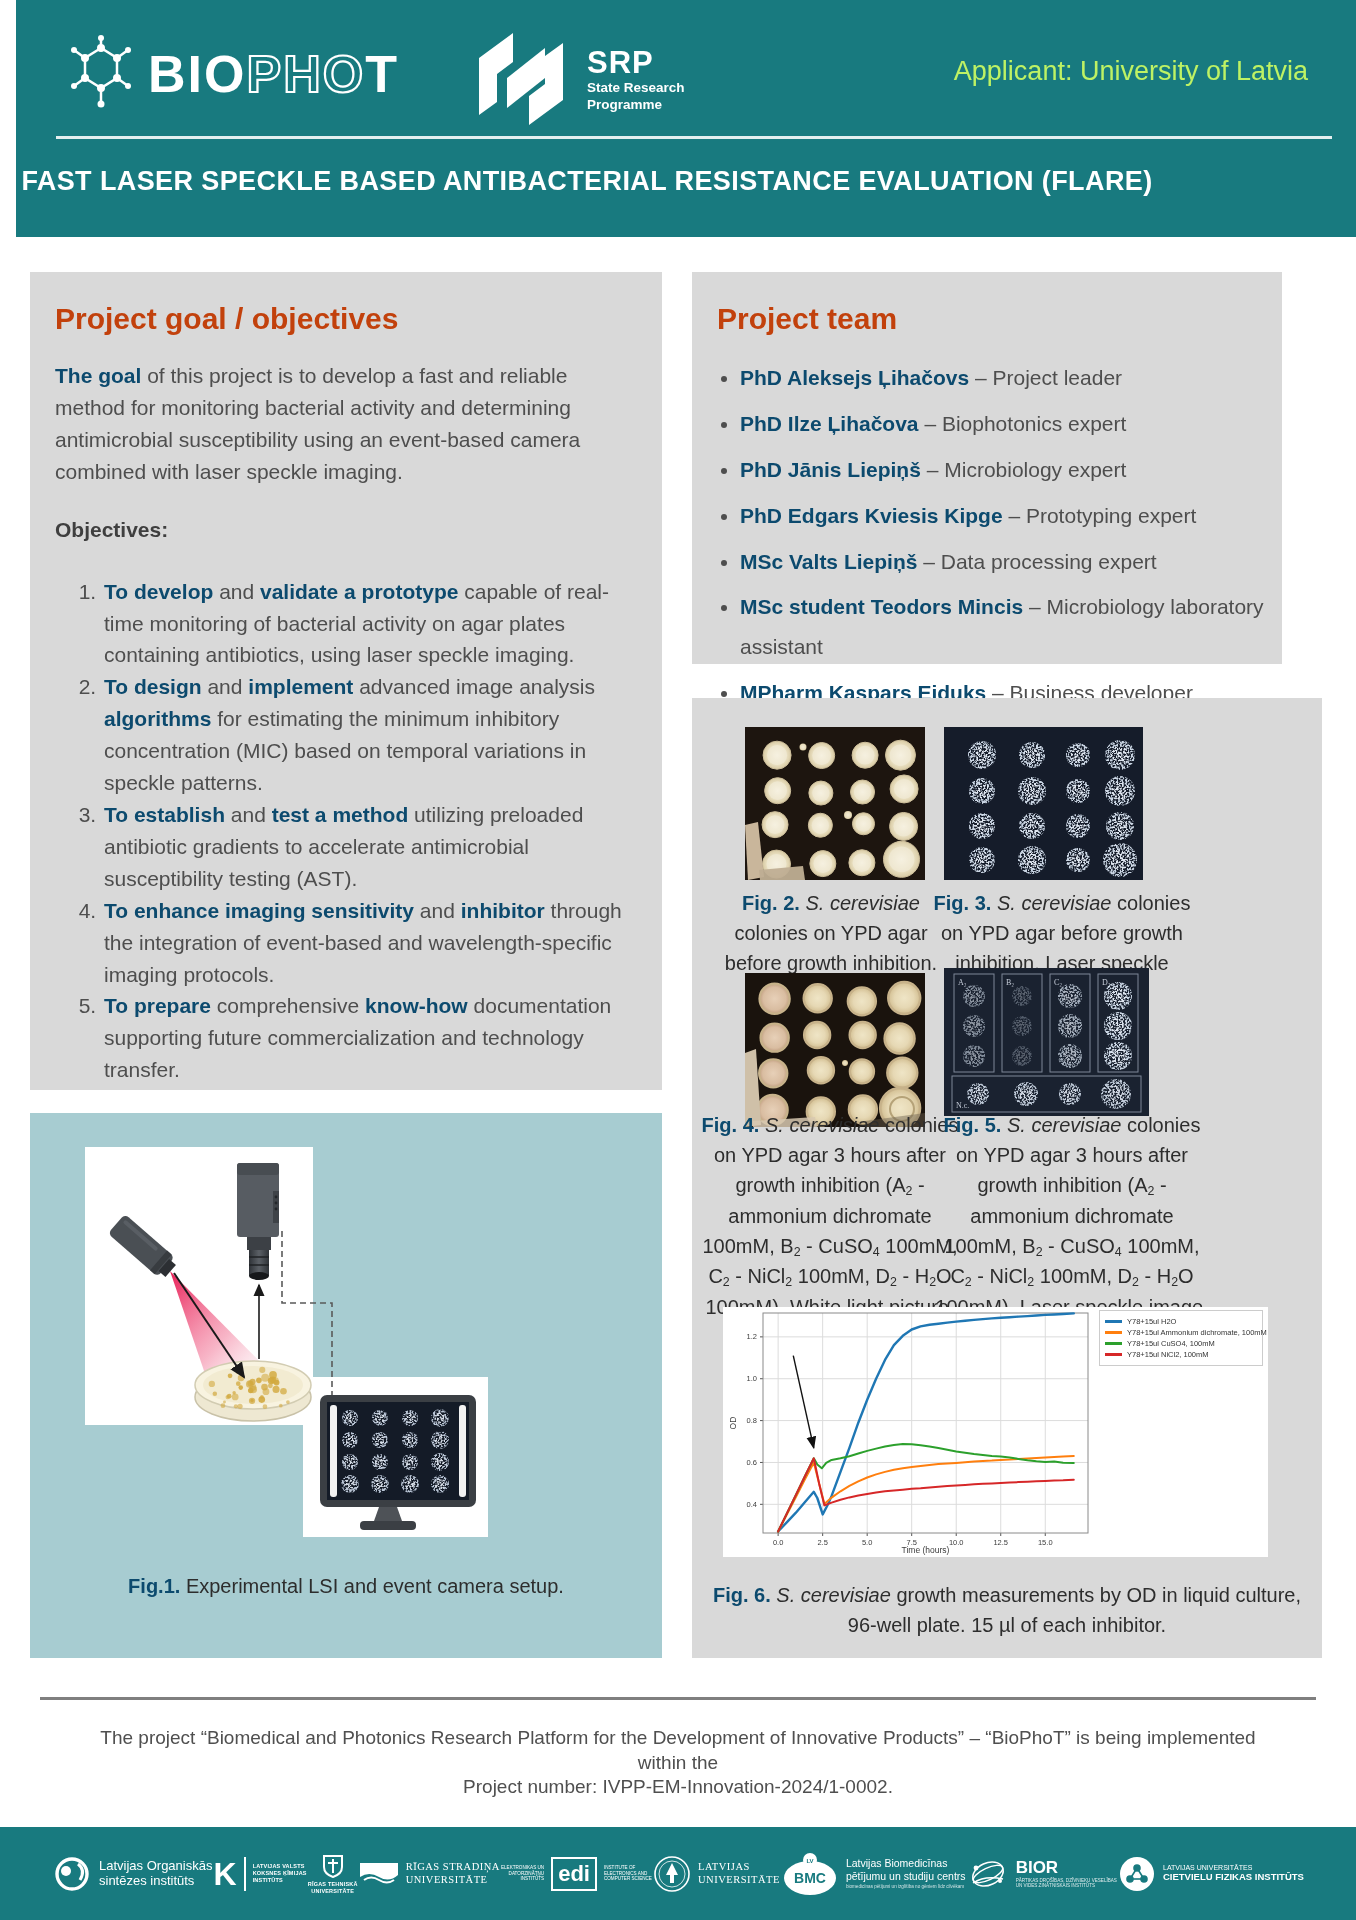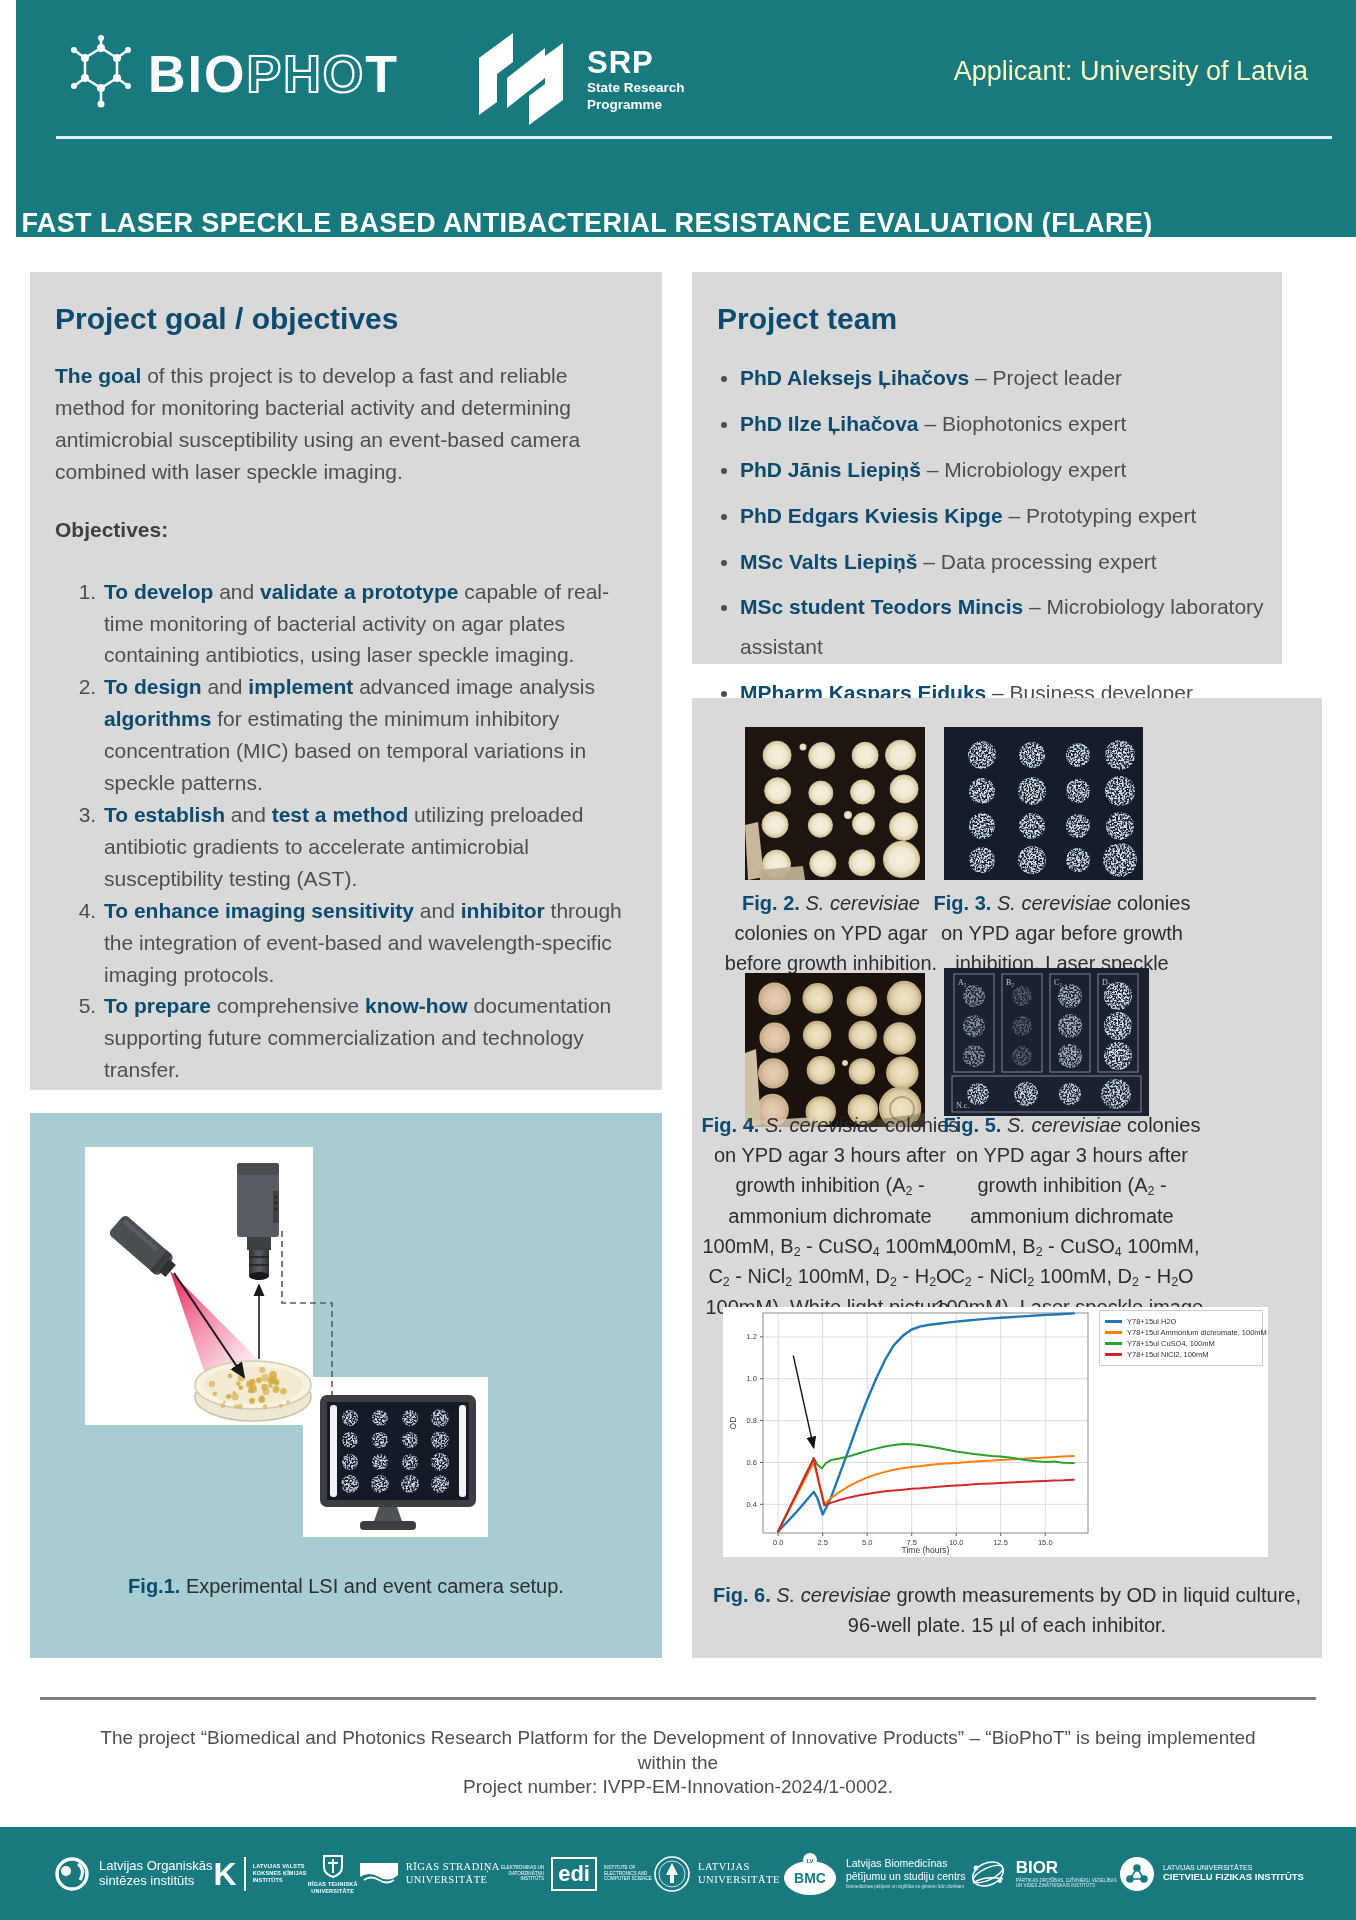--- a/index.html
+++ b/index.html
@@ -8,27 +8,27 @@
   
   .header{position:absolute;left:16px;top:0;width:1356px;height:237px;background:#187a7f;}
   .biophot{position:absolute;left:52px;top:34px;display:flex;align-items:center;gap:14px;}
   .biophot-text{font-size:52px;letter-spacing:2px;color:#fff;display:flex;}
   .biophot-text .solid{font-weight:800;}
   .biophot-text .outline{font-weight:700;color:transparent;-webkit-text-stroke:2.2px #ffffff;}
   .srp{position:absolute;left:455px;top:26px;display:flex;align-items:center;gap:16px;}
   .srp-text{color:#fff;line-height:1;}
   .srp-abbr{font-size:31px;font-weight:800;letter-spacing:1px;}
   .srp-sub{font-size:13.5px;font-weight:600;margin-top:3px;}
-  .applicant{position:absolute;right:64px;top:56px;color:#fef9c3;font-size:27px;font-weight:400;}
+  .applicant{position:absolute;right:64px;top:56px;color:#bef264;font-size:27px;font-weight:400;}
   .header-line{position:absolute;left:40px;top:136px;width:1276px;height:3px;background:rgba(255,255,255,.88);}
   .main-title{position:absolute;left:0;top:166px;width:1142px;text-align:center;color:#fff;
-              font-size:27px;font-weight:700;letter-spacing:.4px;margin-top:42px;}
+              font-size:27px;font-weight:700;letter-spacing:.4px;}
   
   .panel{position:absolute;background:#d9d9d9;}
-  .panel h2{margin:0;padding:30px 0 0 25px;font-size:30px;font-weight:700;color:#0c4a6e;}
+  .panel h2{margin:0;padding:30px 0 0 25px;font-size:30px;font-weight:700;color:#c2410c;}
   #goal-panel{left:30px;top:272px;width:632px;height:818px;}
   #goal-panel p,#goal-panel li,#team-panel li{font-size:21px;color:#4e4e4e;}
   #goal-intro{margin:24px 25px 0 25px;line-height:1.52;}
   .obj-label{margin:30px 25px 0 25px;font-weight:700;font-size:21px;color:#3f3f3f;}
   #objectives{margin:34px 18px 0 0;padding-left:72px;line-height:1.52;}
   #objectives li{padding-left:2px;}
   .b{font-weight:700;color:#0c4a6e;}
   .i{font-style:italic;}
   .sub{font-size:.62em;vertical-align:-0.25em;}
   #team-panel{left:692px;top:272px;width:590px;height:392px;}

